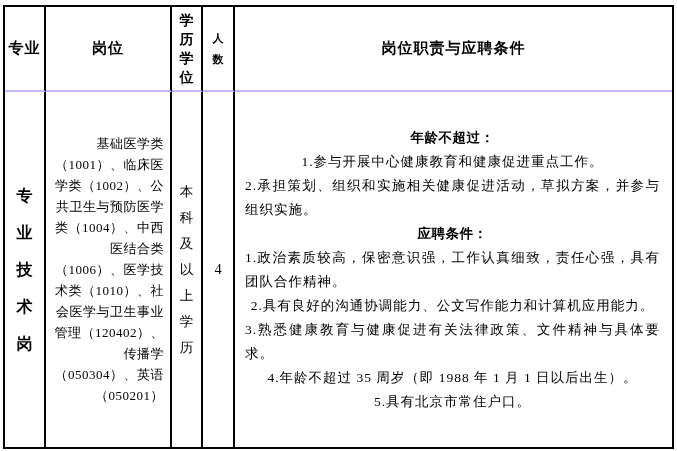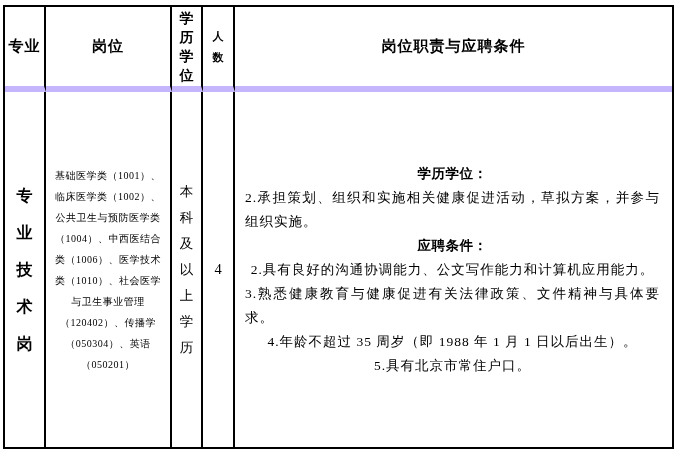--- a/index.html
+++ b/index.html
@@ -20,21 +20,21 @@
     border: 2px solid #000000;
     box-sizing: border-box;
     display: grid;
     grid-template-columns: 41px 126px 31px 32px auto;
     grid-template-rows: 85px auto;
     background: #ffffff;
   }
   .cell {
     box-sizing: border-box;
     border-right: 2px solid #000000;
-    border-bottom: 6px solid #c4b5fd;
+    border-bottom: 2px solid #c4b5fd;
     display: flex;
     align-items: center;
     justify-content: center;
     overflow: hidden;
   }
   .cell.last-col { border-right: none; align-items: center; }
   .cell.last-row { border-bottom: none; }
   .hdr {
     font-weight: bold;
     font-size: 15px;
@@ -53,23 +53,23 @@
     font-weight: bold;
     font-size: 16px;
     line-height: 37px;
     width: 18px;
   }
   .v-edu {
     font-size: 13.5px;
     line-height: 26px;
   }
   .major-cell {
-    font-size: 10px;
+    font-size: 13px;
     line-height: 21px;
-    text-align: center;
+    text-align: right;
     padding: 4px 6px;
     letter-spacing: 0.5px;
   }
   .count-cell { font-size: 14.5px; }
   .req-cell {
     flex-direction: column;
     align-items: stretch;
     justify-content: center;
     padding: 6px 12px 6px 10px;
   }
@@ -113,22 +113,24 @@
   <div class="cell last-row major-cell">
     <span>基础医学类（1001）、临床医学类（1002）、公共卫生与预防医学类（1004）、中西医结合类（1006）、医学技术类（1010）、社会医学与卫生事业管理（120402）、传播学（050304）、英语（050201）</span>
   </div>
   <div class="cell last-row">
     <span class="v-stack v-edu">本科及以上学历</span>
   </div>
   <div class="cell last-row count-cell">
     <span>4</span>
   </div>
   <div class="cell last-row last-col req-cell">
-    <p class="sec-title">学历学位：</p>
+    <p class="sec-title">年龄不超过：</p>
+    <p>1.参与开展中心健康教育和健康促进重点工作。</p>
     <p>2.承担策划、组织和实施相关健康促进活动，草拟方案，并参与组织实施。</p>
     <p class="sec-title">应聘条件：</p>
+    <p>1.政治素质较高，保密意识强，工作认真细致，责任心强，具有团队合作精神。</p>
     <p>2.具有良好的沟通协调能力、公文写作能力和计算机应用能力。</p>
     <p>3.熟悉健康教育与健康促进有关法律政策、文件精神与具体要求。</p>
     <p>4.年龄不超过 35 周岁（即 1988 年 1 月 1 日以后出生）。</p>
     <p>5.具有北京市常住户口。</p>
   </div>
 
 </div>
 
 </body></html>

